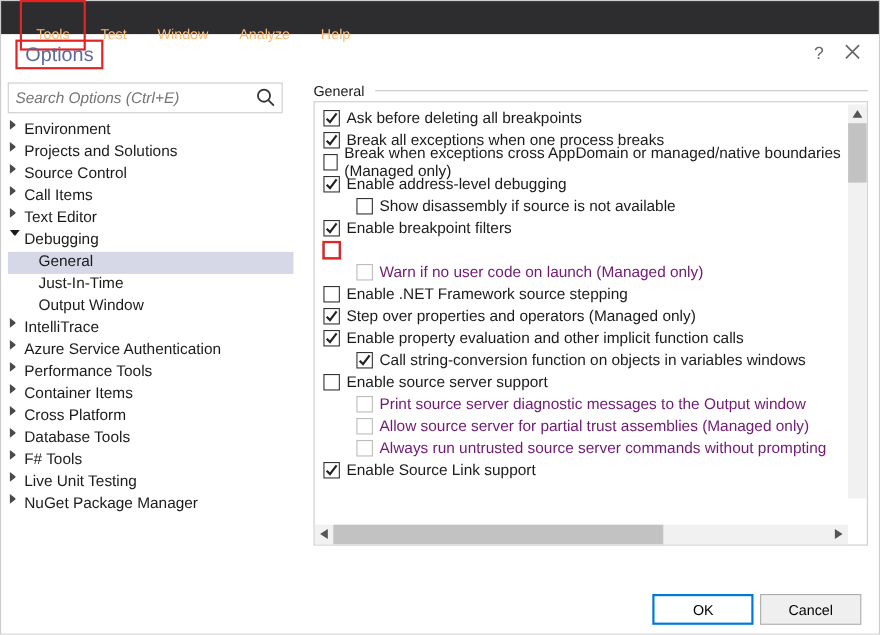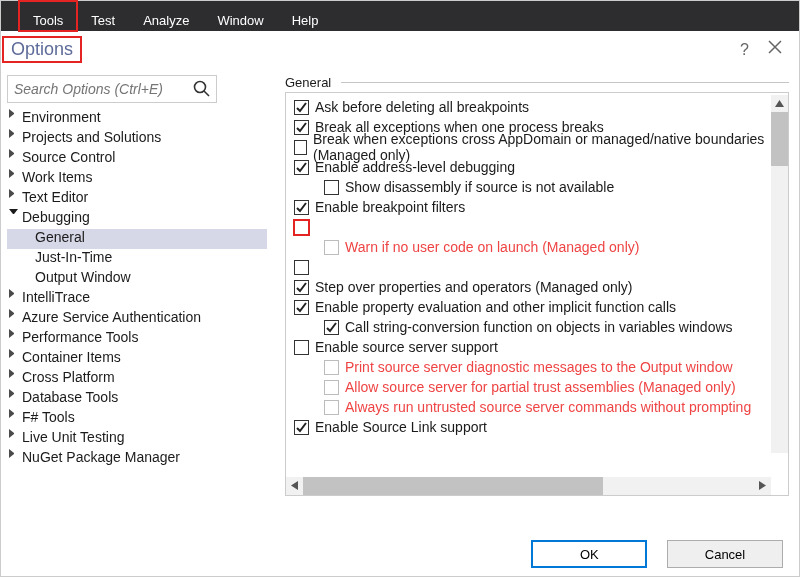--- a/index.html
+++ b/index.html
@@ -1,33 +1,33 @@
 <!DOCTYPE html>
 <html><head>
 <meta charset="utf-8">
 <style>
   * { box-sizing: border-box; }
   html, body { margin:0; padding:0; font-family: "Segoe UI", Arial, sans-serif; font-size:13px; color:#1b1b1b; background:#fff; }
   .root { width:800px; height:577px; position:relative; border:1px solid #ccc; }
   
   .menubar { height:30px; background:#2d2d30; display:flex; align-items:stretch; padding:0 6px 0 18px; }
-  .menu-item { color:#ffffff; padding:12px 14px; cursor:default; }
+  .menu-item { color:#fdba74; padding:22px 14px; cursor:default; }
   .highlight { outline:2px solid #e42323; outline-offset:-1px; position:relative; z-index:5;}
   
-  .dlg-header { height:36px; position:relative; display:flex; align-items:center; }
+  .dlg-header { height:36px; position:relative; display:flex; align-items:center;margin-left:12px; }
   .dlg-title { color:#5d6b99; font-size:18px; padding:2px 8px; display:inline-block; margin-left:2px;}
   .help-icon { position:absolute; right:50px; top:10px; font-size:16px; color:#666;}
   .close-icon { position:absolute; right:16px; top:8px; }
   .x-stroke { stroke:#666; stroke-width:1.5; }
   
   .dlg-body { position:absolute; top:66px; left:0; right:0; bottom:50px; display:flex; }
   .left { width:268px; padding:8px 2px 8px 6px; border-right:none;}
   .right { flex:1; padding:8px 10px 4px 16px; position:relative;}
   
-  .search-wrap { position:relative; width:210px; }
+  .search-wrap { position:relative; width:250px; }
   .search-input { width:100%; height:28px; padding:2px 30px 2px 6px; font-size:14px; font-style:italic; color:#888; border:1px solid #ccc;}
   .search-btn { position:absolute; top:5px; right:6px;}
   .mag { stroke:#333; fill:none; stroke-width:1.6;}
   
   .tree { margin-top:6px; max-height:430px; overflow:hidden auto; font-size:14px;}
   .tree-row { display:flex; align-items:flex-start; height:20px; padding-left:2px; cursor:default;}
   .tree-row.child { padding-left:28px;}
   .tree-row.selected { background:#d6d7e7;}
   .tri { width:9px; height:9px; margin-right:4px; display:inline-block;}
   .tri-r { border-top:4.5px solid transparent; border-bottom:4.5px solid transparent; border-left:5px solid #4a4a4a;}
@@ -44,38 +44,38 @@
   .bot-bar{position:absolute; left:0; right:17px; bottom:0; height:18px; background:#f1f1f1;}
   .bot-bar .arr{position:absolute;top:0;width:17px;height:17px;display:flex;align-items:center;justify-content:center;}
   .bot-thumb{position:absolute; left:17px; top:0; width:300px; height:18px; background:#c2c2c2;}
   .opt-inner { padding:4px 8px 3px 8px; font-size:14px;}
   .opt-row { display:flex; align-items:center; height:20px;}
   .opt-row.indent1 { margin-left:30px;}
   .chk { width:15px; height:15px; border:1px solid #333; margin-right:6px; display:inline-flex; align-items:center; justify-content:center; background:#fff;}
   .chk.disabled { border-color:#bcbcbc;}
   .chk svg { width:13px; height:13px;}
   .chk path { stroke:#222; stroke-width:2; fill:none;}
-  .opt-row.disabled span { color:#ef4444;}
+  .opt-row.disabled span { color:#701a75;}
   
   .dlg-footer { position:absolute; bottom:8px; right:16px;}
-  .btn { width:116px; height:28px; margin-left:16px; background:#efefef; border:1px solid #adadad; font-family:inherit; font-size:13px;}
+  .btn { width:92px; height:28px; margin-left:2px; background:#efefef; border:1px solid #adadad; font-family:inherit; font-size:13px;}
   .btn.primary { border:2px solid #0078d7; background:#fff;}
   
   .caret{fill:#555;}
 </style>
 </head>
 <body>
 
 <div class="root">
 
   <div class="menubar">
     <div class="menu-item highlight">Tools</div>
     <div class="menu-item">Test</div>
+    <div class="menu-item">Window</div>
     <div class="menu-item">Analyze</div>
-    <div class="menu-item">Window</div>
     <div class="menu-item">Help</div>
   </div>
 
   <div class="dlg-header">
     <span class="dlg-title highlight">Options</span>
     <span class="help-icon">?</span>
     <span class="close-icon">
       <svg width="16" height="16">
           <path class="x-stroke" d="M2 2 L14 14 M14 2 L2 14"></path>
         </svg>
@@ -102,21 +102,21 @@
           <div class="tree-row">
             <span class="tri tri-r"></span>
             <span>Projects and Solutions</span>
           </div>
           <div class="tree-row">
             <span class="tri tri-r"></span>
             <span>Source Control</span>
           </div>
           <div class="tree-row">
             <span class="tri tri-r"></span>
-            <span>Work Items</span>
+            <span>Call Items</span>
           </div>
           <div class="tree-row">
             <span class="tri tri-r"></span>
             <span>Text Editor</span>
           </div>
           <div class="tree-row">
             <span class="tri tri-d"></span>
             <span>Debugging</span>
           </div>
           <div class="tree-row child selected">
@@ -216,20 +216,21 @@
             </div>
             <div class="opt-row">
               <span class="chk highlight"></span>
             </div>
             <div class="opt-row indent1 disabled">
               <span class="chk disabled"></span>
               <span>Warn if no user code on launch (Managed only)</span>
             </div>
             <div class="opt-row">
               <span class="chk"></span>
+              <span>Enable .NET Framework source stepping</span>
             </div>
             <div class="opt-row">
               <span class="chk">
                 <svg viewBox="0 0 13 13">
                   <path d="M2 7 L5 10 L11 2"></path>
                 </svg>
               </span>
               <span>Step over properties and operators (Managed only)</span>
             </div>
             <div class="opt-row">

